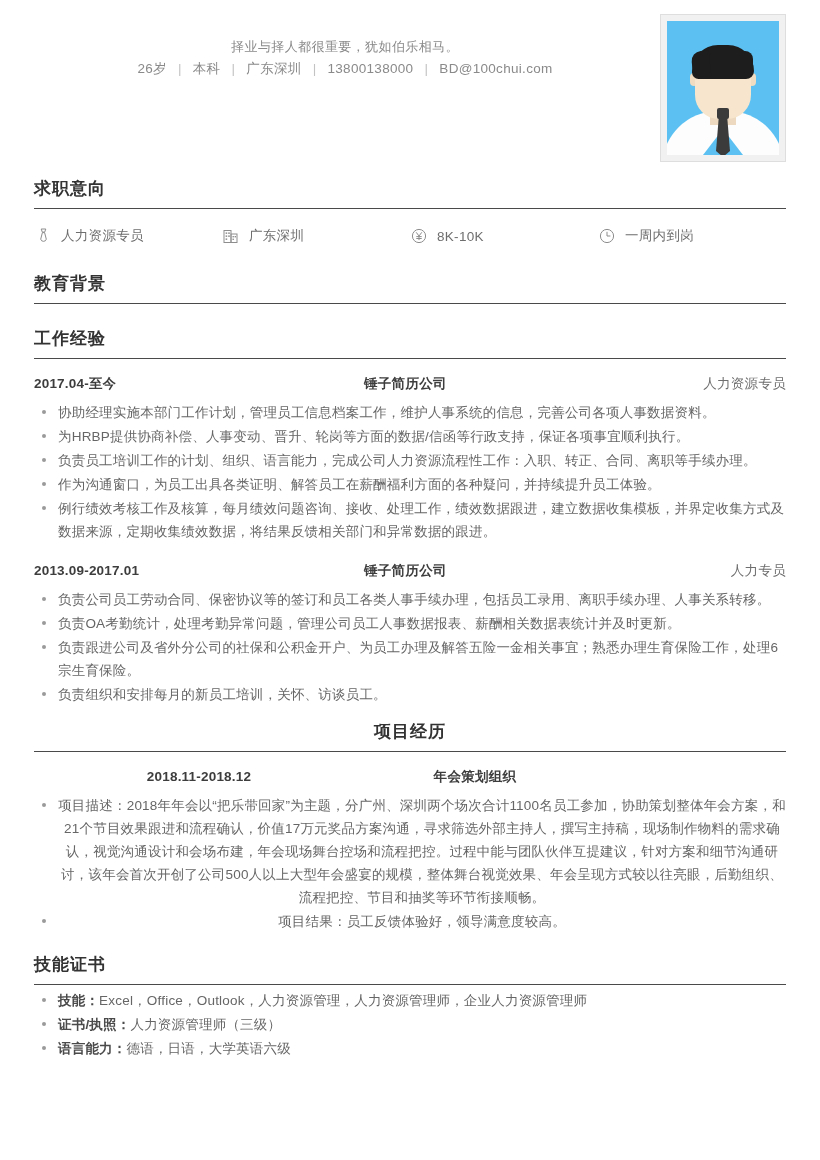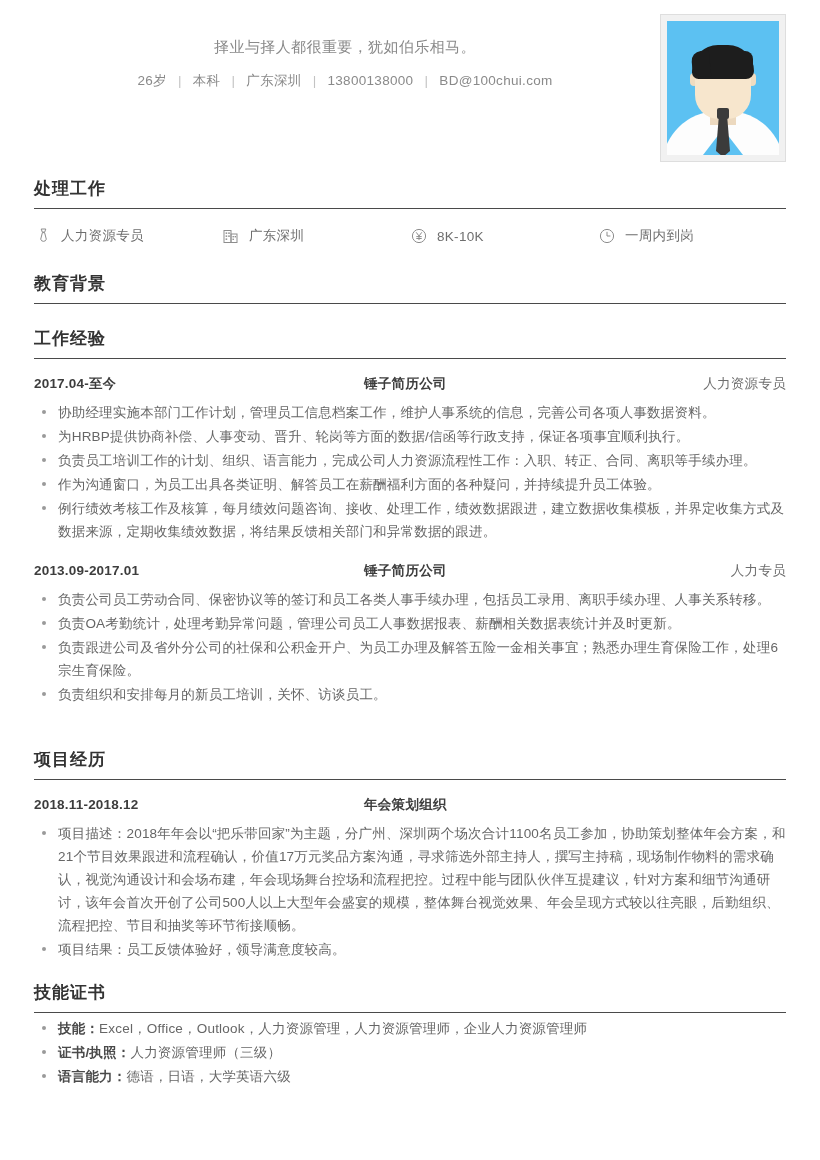--- a/index.html
+++ b/index.html
@@ -39,25 +39,24 @@
   .name {
     font-size: 30px;
     font-weight: 400;
     color: #444444;
     letter-spacing: 3px;
     line-height: 44px;
     margin-bottom: 16px;
   }
 
   .tagline {
-    font-size: 15px;
+    font-size: 13px;
     color: #8a8a8a;
     line-height: 22px;
     letter-spacing: 0.4px;
-    margin-bottom: 12px;
   }
 
   .meta-line {
     font-size: 13.5px;
     color: #8a8a8a;
     line-height: 22px;
     letter-spacing: 0.3px;
   }
   .meta-sep {
     display: inline-block;
@@ -294,21 +293,21 @@
     background: #9a9a9a;
   }
   ul.bullets > li b {
     font-weight: bold;
     color: #4a4a4a;
   }
 
   .section-skills { margin-top: 14px; }
   .section-edu    { }
   .section-work   { margin-top: 22px; }
-  .section-proj   { margin-top: 36px; }
+  .section-proj   { margin-top: 8px; text-align: center; }
 </style>
 </head>
 <body>
 
 <div class="page">
 
   <div class="header">
     <div class="header-text">
       <div class="tagline">择业与择人都很重要，犹如伯乐相马。</div>
       <div class="meta-line">
@@ -336,21 +335,21 @@
         <div class="av-hair"></div>
         <div class="av-hair-sweep"></div>
         <div class="av-hair-side"></div>
         <div class="av-tie-knot"></div>
         <div class="av-tie-body"></div>
       </div>
     </div>
   </div>
 
   <div class="section">
-    <div class="section-title">处理工作</div>
+    <div class="section-title">求职意向</div>
     <div class="section-rule"></div>
 
     <div class="intent-row">
 
       <div class="intent-item">
         <span class="intent-icon">
           <svg width="15" height="17" viewBox="0 0 15 17">
             <path d="M5.2 1 h4.6 l-1.1 3.1 h-2.4 z" fill="none" stroke="#8d8d8d" stroke-width="1"></path>
             <path d="M6.4 4.6 L4.7 11.2 a2.9 2.9 0 0 0 5.6 0 L8.6 4.6 z" fill="none" stroke="#8d8d8d" stroke-width="1"></path>
           </svg>

